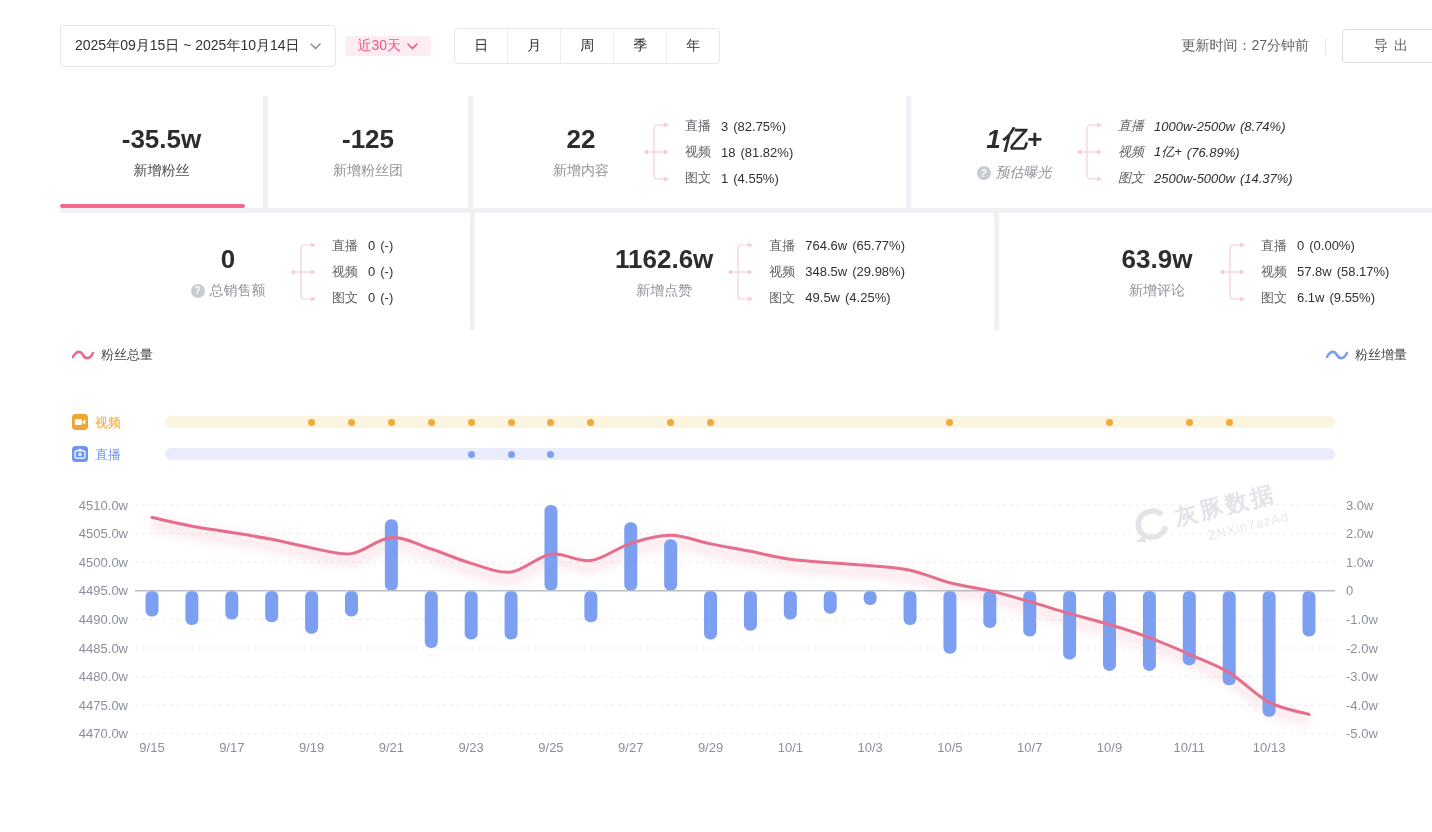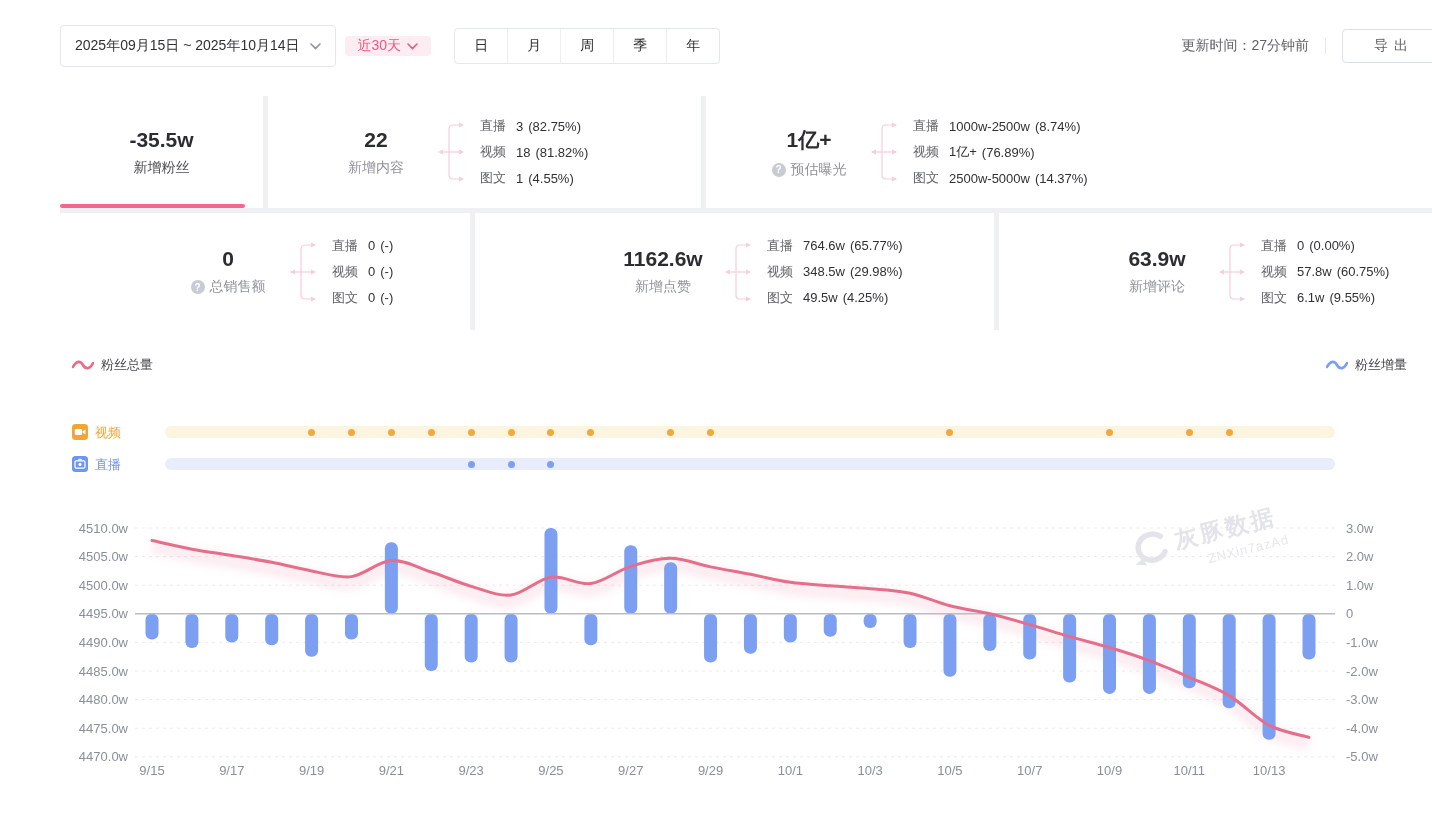--- a/index.html
+++ b/index.html
@@ -28,57 +28,57 @@
     font-family:"Liberation Sans","DejaVu Sans",sans-serif;}
   
   .cards{margin:32px 0 0 60px;width:1372px;background:#eef0f3;display:flex;flex-direction:column;gap:5px;}
   .cards-row{display:flex;gap:5px;}
   .row1{height:112px;}
   .row2{height:117px;}
   .card{background:#fff;position:relative;display:flex;align-items:center;}
   .c-a{width:203px;justify-content:center;}
   .c-b{width:200px;justify-content:center;}
   .c-c{width:433px;}
-  .c-d{flex:1;}
+  .c-d{flex:1;font-style:italic;}
   .c-e{width:410px;}
   .c-f{width:519px;}
   .c-g{flex:1;}
   .card-inner{display:flex;align-items:center;gap:14px;}
   .vb{display:flex;flex-direction:column;align-items:center;gap:7px;min-width:96px;}
-  .val{font-size:21px;font-weight:bold;color:#2b2d31;}
+  .val{font-size:26px;font-weight:bold;color:#2b2d31;}
   .lbl{font-size:14px;color:#909399;display:flex;align-items:center;gap:5px;white-space:nowrap;}
   .lbl.dark{color:#494b4f;}
   .help{width:14px;height:14px;border-radius:50%;background:#c8cbd3;color:#fff;font-size:10px;
     display:inline-flex;align-items:center;justify-content:center;font-weight:bold;}
   .active-underline{position:absolute;left:0;bottom:0;width:185px;height:4px;background:#f2688f;border-radius:2px;}
   .bd{display:flex;flex-direction:column;justify-content:center;}
   .bd-row{display:flex;align-items:center;height:26px;font-size:13px;white-space:nowrap;}
   .bd-name{color:#606266;margin-right:10px;}
   .bd-val{color:#303133;margin-right:5px;}
   .bd-pct{color:#303133;}
   
-  .legend-row{margin-top:26px;height:22px;position:relative;}
+  .legend-row{margin-top:16px;height:22px;position:relative;}
   .legend{position:absolute;display:flex;align-items:center;gap:7px;font-size:13px;color:#45474b;cursor:pointer;}
   .legend.l{left:72px;}
   .legend.r{right:25px;}
   
   .timelines{margin-top:41px;}
   .tl-row{position:relative;height:26px;margin-bottom:6px;}
   .tl-icon{position:absolute;left:72px;top:5px;width:16px;height:16px;}
   .tl-label{position:absolute;left:95px;top:5px;font-size:13px;}
   .tl-label.video-c{color:#f0a42d;}
   .tl-label.live-c{color:#6d96f0;}
   .tl-track{position:absolute;left:165px;right:97px;top:7px;height:12px;border-radius:6px;}
   .video-t{background:#fbf5df;}
   .live-t{background:#e9edfb;}
   .dot{position:absolute;top:2.5px;width:7px;height:7px;border-radius:50%;}
   .dot.video{background:#f2a93b;}
   .dot.live{background:#7d9ff1;}
   
-  .chart-wrap{position:relative;margin-top:31px;}
+  .chart-wrap{position:relative;margin-top:18px;}
   #chart-svg{display:block;}
   #chart-svg text{font-family:"Liberation Sans","DejaVu Sans",sans-serif;font-size:13px;fill:#8a8f99;}
   .watermark{position:absolute;left:1128px;top:10px;transform:rotate(-14deg);display:flex;gap:8px;
     align-items:flex-start;opacity:.95;pointer-events:none;}
   .wm-brand{font-size:23px;font-weight:bold;color:#e2e3e8;letter-spacing:3px;}
   .wm-code{font-size:13px;color:#e6e7eb;margin:2px 0 0 28px;letter-spacing:1px;}
 </style>
 </head>
 <body>
 
@@ -115,20 +115,26 @@
 
 <div class="cards">
   <div class="cards-row row1">
     <div class="card c-a">
       <div class="vb">
         <div class="val">-35.5w</div>
         <div class="lbl dark">新增粉丝</div>
       </div>
       <div class="active-underline"></div>
     </div>
+    <div class="card c-b">
+      <div class="vb">
+        <div class="val">-125</div>
+        <div class="lbl">新增粉丝团</div>
+      </div>
+    </div>
     <div class="card c-c">
       <div class="card-inner" style="margin-left:60px">
         <div class="vb">
           <div class="val">22</div>
           <div class="lbl">
               <span>新增内容</span>
             </div>
         </div>
         <svg class="bracket" width="28" height="78" viewBox="0 0 28 78">
           <g fill="none" stroke="#f6cdd8" stroke-width="1.2">
@@ -310,21 +316,21 @@
         </svg>
         <div class="bd">
           <div class="bd-row">
               <span class="bd-name">直播</span>
               <span class="bd-val">0</span>
               <span class="bd-pct">(0.00%)</span>
             </div>
           <div class="bd-row">
               <span class="bd-name">视频</span>
               <span class="bd-val">57.8w</span>
-              <span class="bd-pct">(60.75%)</span>
+              <span class="bd-pct">(58.17%)</span>
             </div>
           <div class="bd-row">
               <span class="bd-name">图文</span>
               <span class="bd-val">6.1w</span>
               <span class="bd-pct">(9.55%)</span>
             </div>
         </div>
       </div>
     </div>
   </div>

